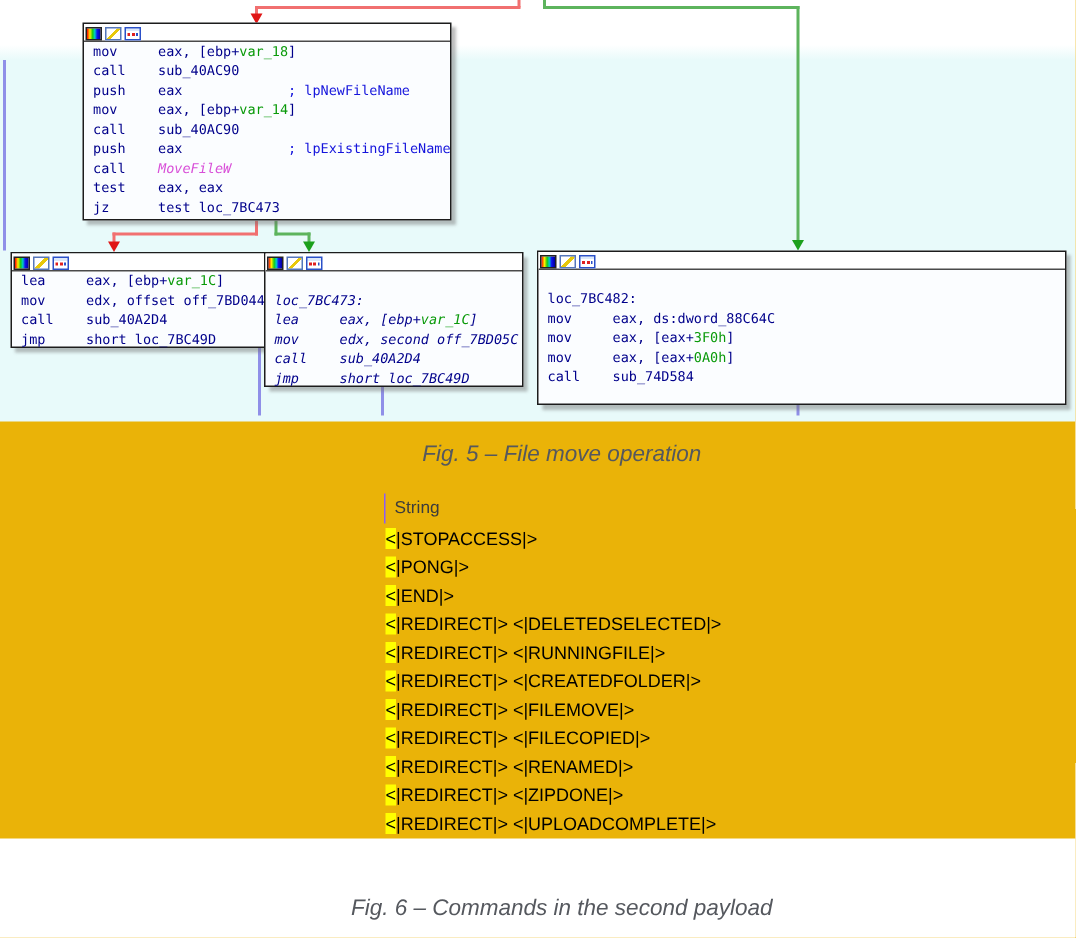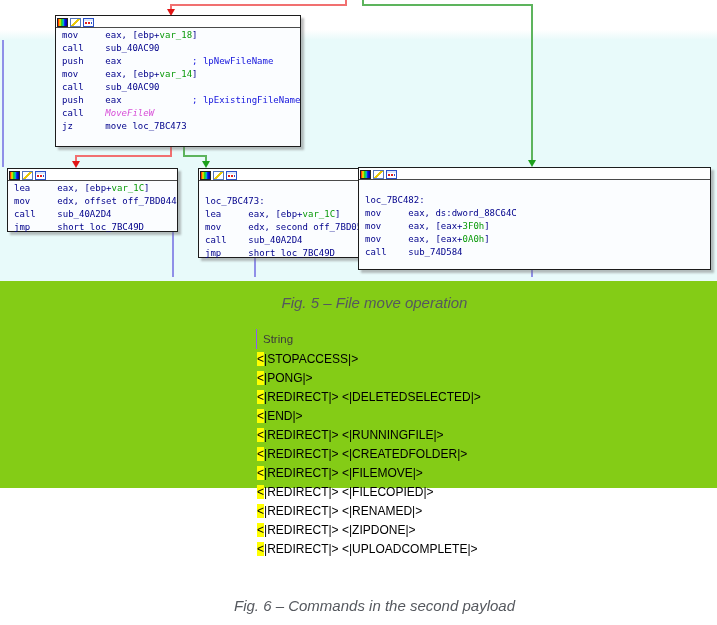--- a/index.html
+++ b/index.html
@@ -1,17 +1,17 @@
 <!DOCTYPE html>
 <html style="--asm-base: #00008b; --asm-var: #0a9a0a; --asm-comment: #1414dc; --asm-import: #d84fd8; --asm-string: #7d7da0;"><head>
 <meta charset="utf-8">
 <style>
   html,body{margin:0;padding:0;background:#ffffff;width:717px;height:625px;overflow:hidden;
     font-family:"Liberation Sans",sans-serif;}
-  #stage{position:relative;width:717px;height:488px;background:#84cc16;}
+  #stage{position:relative;width:717px;height:559px;background:#eab308;}
 
   
   #graph{position:absolute;left:0;top:0;width:717px;height:281px;
     background:linear-gradient(#ffffff 0px,#ffffff 30px,#e8fafa 40px,#e8fafa 100%);}
 
   .edge{position:absolute;}
   .arrow{position:absolute;width:0;height:0;border-left:4px solid transparent;
     border-right:4px solid transparent;border-top:7px solid #000;}
 
   .block{position:absolute;background:#fbfdff;border:1px solid #1c1c1c;
@@ -80,39 +80,40 @@
           </div>
         </div>
         <div class="bbody">
           <div class="asm-line"><span class="c-b">mov     eax, [ebp+</span><span class="c-v">var_18</span><span class="c-b">]</span></div>
           <div class="asm-line"><span class="c-b">call    sub_40AC90</span></div>
           <div class="asm-line"><span class="c-b">push    eax</span><span class="c-c">             ; lpNewFileName</span></div>
           <div class="asm-line"><span class="c-b">mov     eax, [ebp+</span><span class="c-v">var_14</span><span class="c-b">]</span></div>
           <div class="asm-line"><span class="c-b">call    sub_40AC90</span></div>
           <div class="asm-line"><span class="c-b">push    eax</span><span class="c-c">             ; lpExistingFileName</span></div>
           <div class="asm-line"><span class="c-b">call    </span><span class="c-i">MoveFileW</span></div>
-          <div class="asm-line"><span class="c-b">jz      move loc_7BC473</span></div>
+          <div class="asm-line"><span class="c-b">test    eax, eax</span></div>
+          <div class="asm-line"><span class="c-b">jz      test loc_7BC473</span></div>
         </div>
       </div>
       <div class="block" style="left: 7px; top: 168px; width: 171px; height: 64px;">
         <div class="btitle">
           <div class="ico ico-colors"></div>
           <div class="ico ico-edit"></div>
           <div class="ico ico-frame">
             <i></i>
           </div>
         </div>
         <div class="bbody">
           <div class="asm-line"><span class="c-b">lea     eax, [ebp+</span><span class="c-v">var_1C</span><span class="c-b">]</span></div>
           <div class="asm-line"><span class="c-b">mov     edx, offset off_7BD044</span></div>
           <div class="asm-line"><span class="c-b">call    sub_40A2D4</span></div>
           <div class="asm-line"><span class="c-b">jmp     short loc_7BC49D</span></div>
         </div>
       </div>
-      <div class="block" style="left: 198px; top: 168px; width: 173px; height: 90px;">
+      <div class="block" style="left: 176px; top: 168px; width: 173px; height: 90px; font-style: italic;">
         <div class="btitle">
           <div class="ico ico-colors"></div>
           <div class="ico ico-edit"></div>
           <div class="ico ico-frame">
             <i></i>
           </div>
         </div>
         <div class="bbody">
           <div class="asm-line">&nbsp;</div>
           <div class="asm-line"><span class="c-b">loc_7BC473:</span></div>
@@ -138,22 +139,22 @@
           <div class="asm-line"><span class="c-b">mov     eax, [eax+</span><span class="c-v">0A0h</span><span class="c-b">]</span></div>
           <div class="asm-line"><span class="c-b">call    sub_74D584</span></div>
         </div>
       </div>
     </div>
   <div id="cap5" class="caption">Fig. 5 – File move operation</div>
   <div id="str-header">String</div>
   <div id="str-list">
       <div class="str-row"><span class="hl" style="background: rgb(255, 255, 0);">&lt;</span><span>|STOPACCESS|&gt;</span></div>
       <div class="str-row"><span class="hl" style="background: rgb(255, 255, 0);">&lt;</span><span>|PONG|&gt;</span></div>
+      <div class="str-row"><span class="hl" style="background: rgb(255, 255, 0);">&lt;</span><span>|END|&gt;</span></div>
       <div class="str-row"><span class="hl" style="background: rgb(255, 255, 0);">&lt;</span><span>|REDIRECT|&gt; &lt;|DELETEDSELECTED|&gt;</span></div>
-      <div class="str-row"><span class="hl" style="background: rgb(255, 255, 0);">&lt;</span><span>|END|&gt;</span></div>
       <div class="str-row"><span class="hl" style="background: rgb(255, 255, 0);">&lt;</span><span>|REDIRECT|&gt; &lt;|RUNNINGFILE|&gt;</span></div>
       <div class="str-row"><span class="hl" style="background: rgb(255, 255, 0);">&lt;</span><span>|REDIRECT|&gt; &lt;|CREATEDFOLDER|&gt;</span></div>
       <div class="str-row"><span class="hl" style="background: rgb(255, 255, 0);">&lt;</span><span>|REDIRECT|&gt; &lt;|FILEMOVE|&gt;</span></div>
       <div class="str-row"><span class="hl" style="background: rgb(255, 255, 0);">&lt;</span><span>|REDIRECT|&gt; &lt;|FILECOPIED|&gt;</span></div>
       <div class="str-row"><span class="hl" style="background: rgb(255, 255, 0);">&lt;</span><span>|REDIRECT|&gt; &lt;|RENAMED|&gt;</span></div>
       <div class="str-row"><span class="hl" style="background: rgb(255, 255, 0);">&lt;</span><span>|REDIRECT|&gt; &lt;|ZIPDONE|&gt;</span></div>
       <div class="str-row"><span class="hl" style="background: rgb(255, 255, 0);">&lt;</span><span>|REDIRECT|&gt; &lt;|UPLOADCOMPLETE|&gt;</span></div>
     </div>
   <div id="cap6" class="caption">Fig. 6 – Commands in the second payload</div>
 </div>

